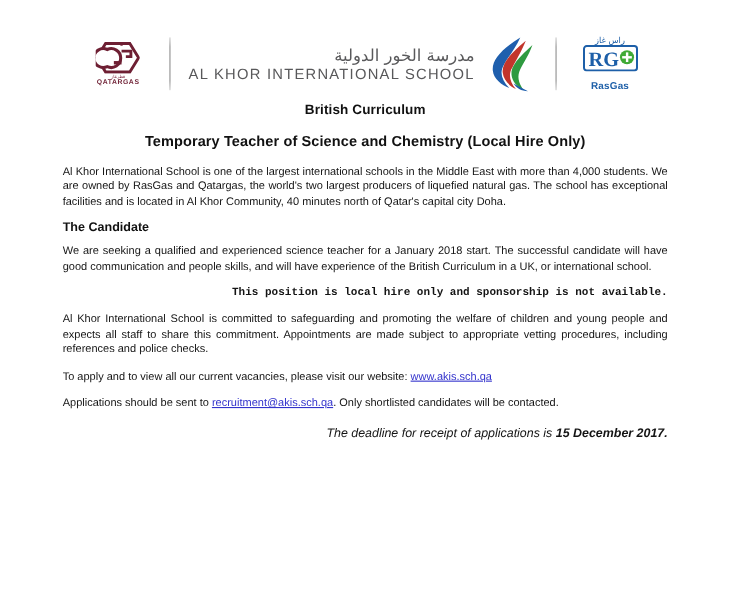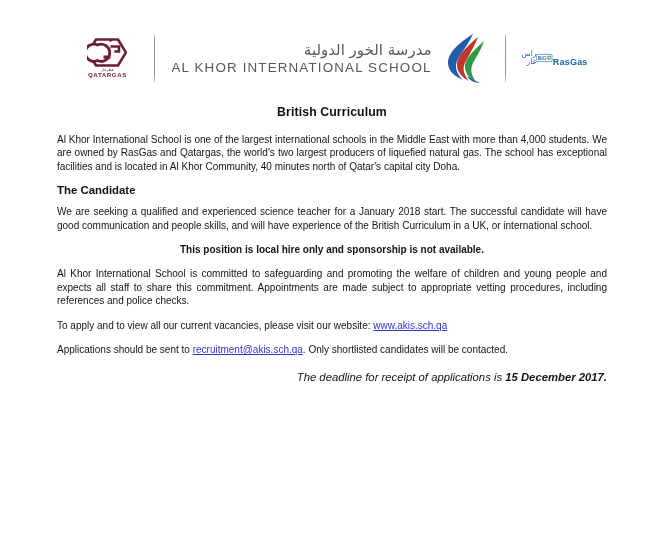--- a/index.html
+++ b/index.html
@@ -101,21 +101,21 @@
     margin-top: 2px;
     text-align: center;
   }
 
   .akis-flame { margin-left: 11px; display:block; }
 
   
   .rg-logo {
     width: 66px;
     display: flex;
-    flex-direction: row;
+    flex-direction: column;
     align-items: center;
     line-height: 1;
     margin-right: 18px;
   }
   .rg-ar {
     font-family: "DejaVu Sans", sans-serif;
     font-size: 7.5px;
     color: #1d5fa8;
     direction: rtl;
     line-height: 1;
@@ -126,21 +126,21 @@
     font-weight: bold;
     color: #1d5fa8;
     letter-spacing: .2px;
     margin-top: 9px;
   }
 
   
   .doc {
     position: absolute;
     left: 57px;
-    top: 105px;
+    top: 93px;
     width: 550px;
   }
 
   .title-center {
     text-align: center;
     font-weight: bold;
     font-size: 12.3px;
     color: #111;
     letter-spacing: .1px;
   }
@@ -157,22 +157,23 @@
 
   h2.section {
     margin: 8px 0 9px 0;
     font-size: 11.4px;
     font-weight: bold;
     color: #111;
   }
 
   p.body.bold-line {
     font-weight: bold;
-    text-align: center;
+    text-align: right;
     margin-bottom: 11px;
+    font-family: Liberation Mono, monospace;
   }
 
   p.body.left { text-align: left; }
 
   a.link {
     color: #3333cc;
     margin-top: 32px;
   }
 
   .deadline {
@@ -232,20 +233,21 @@
       </svg>
       <div class="rg-word">RasGas</div>
     </div>
 
   </div>
 
   <div class="doc">
 
     <div class="title-center t-british">British Curriculum</div>
 
+    <div class="title-center t-main">Temporary Teacher of Science and Chemistry (Local Hire Only)</div>
 
     <p class="body">Al Khor International School is one of the largest international schools in the Middle East with more than 4,000 students. We are owned by RasGas and Qatargas, the world's two largest producers of liquefied natural gas. The school has exceptional facilities and is located in Al Khor Community, 40 minutes north of Qatar's capital city Doha.</p>
 
     <h2 class="section">The Candidate</h2>
 
     <p class="body">We are seeking a qualified and experienced science teacher for a January 2018 start. The successful candidate will have good communication and people skills, and will have experience of the British Curriculum in a UK, or international school.</p>
 
 
     <p class="body bold-line">This position is local hire only and sponsorship is not available.</p>
 

